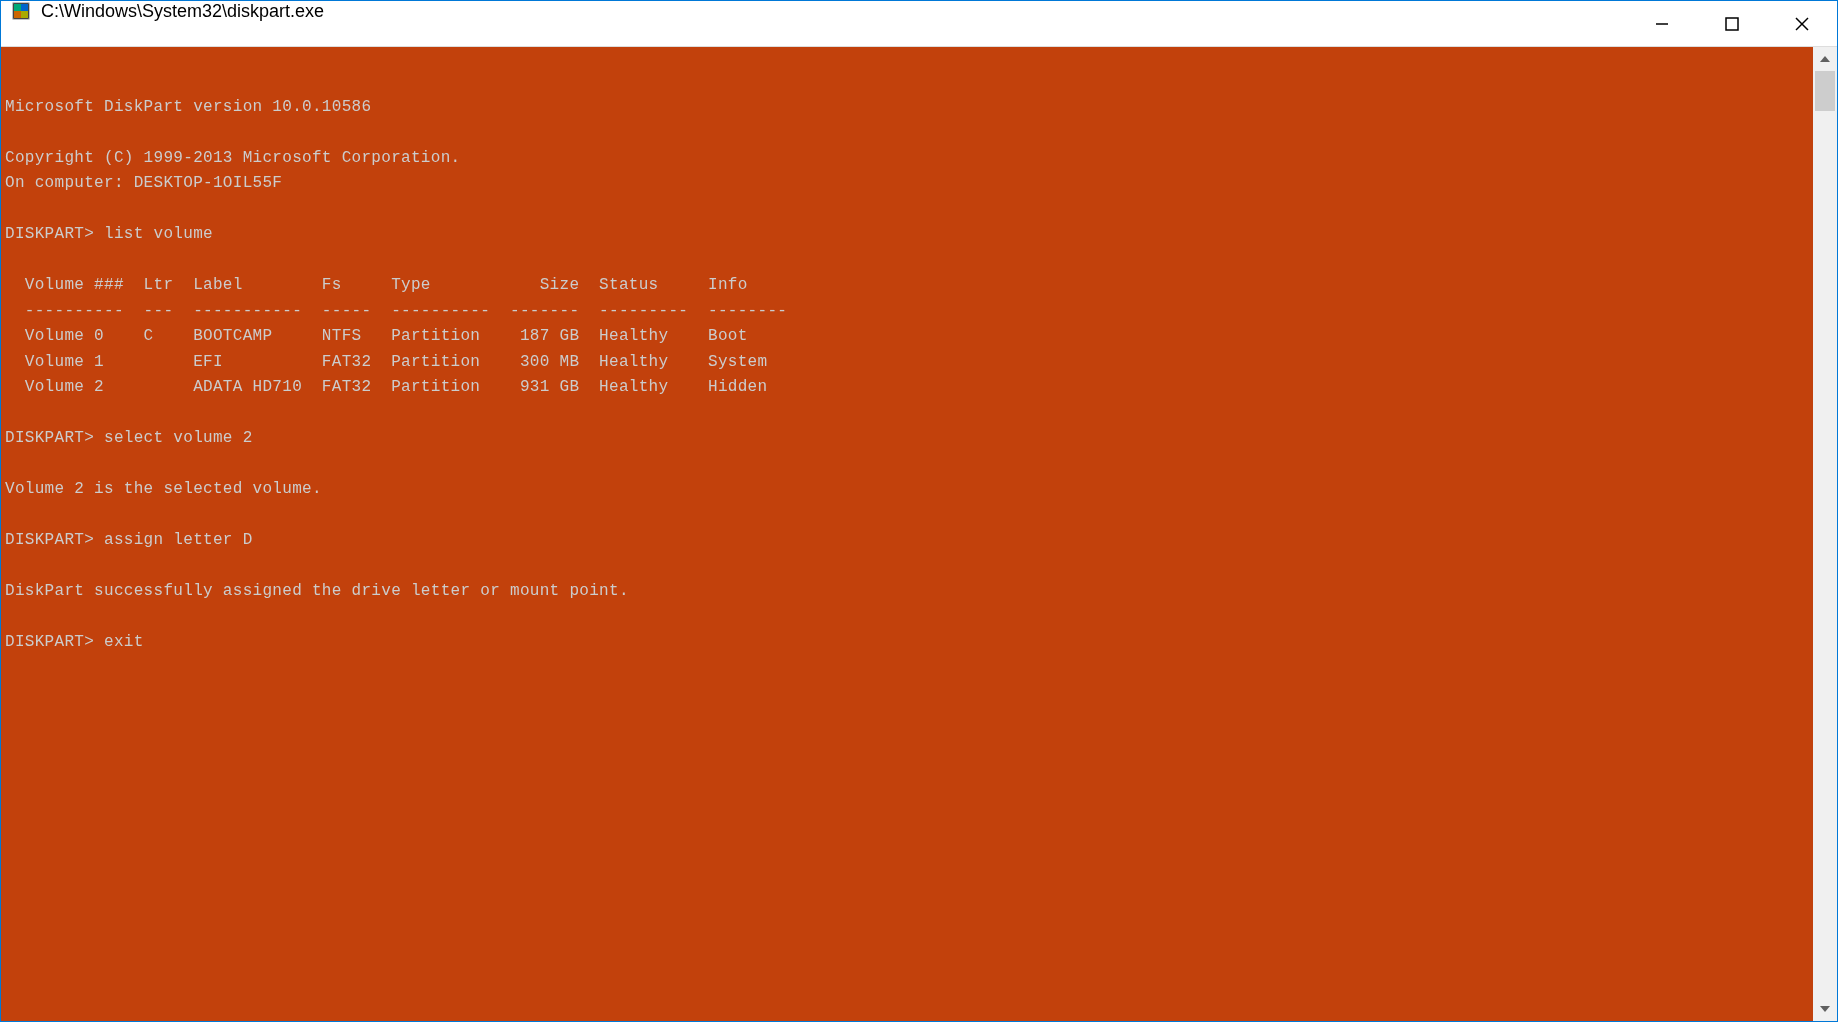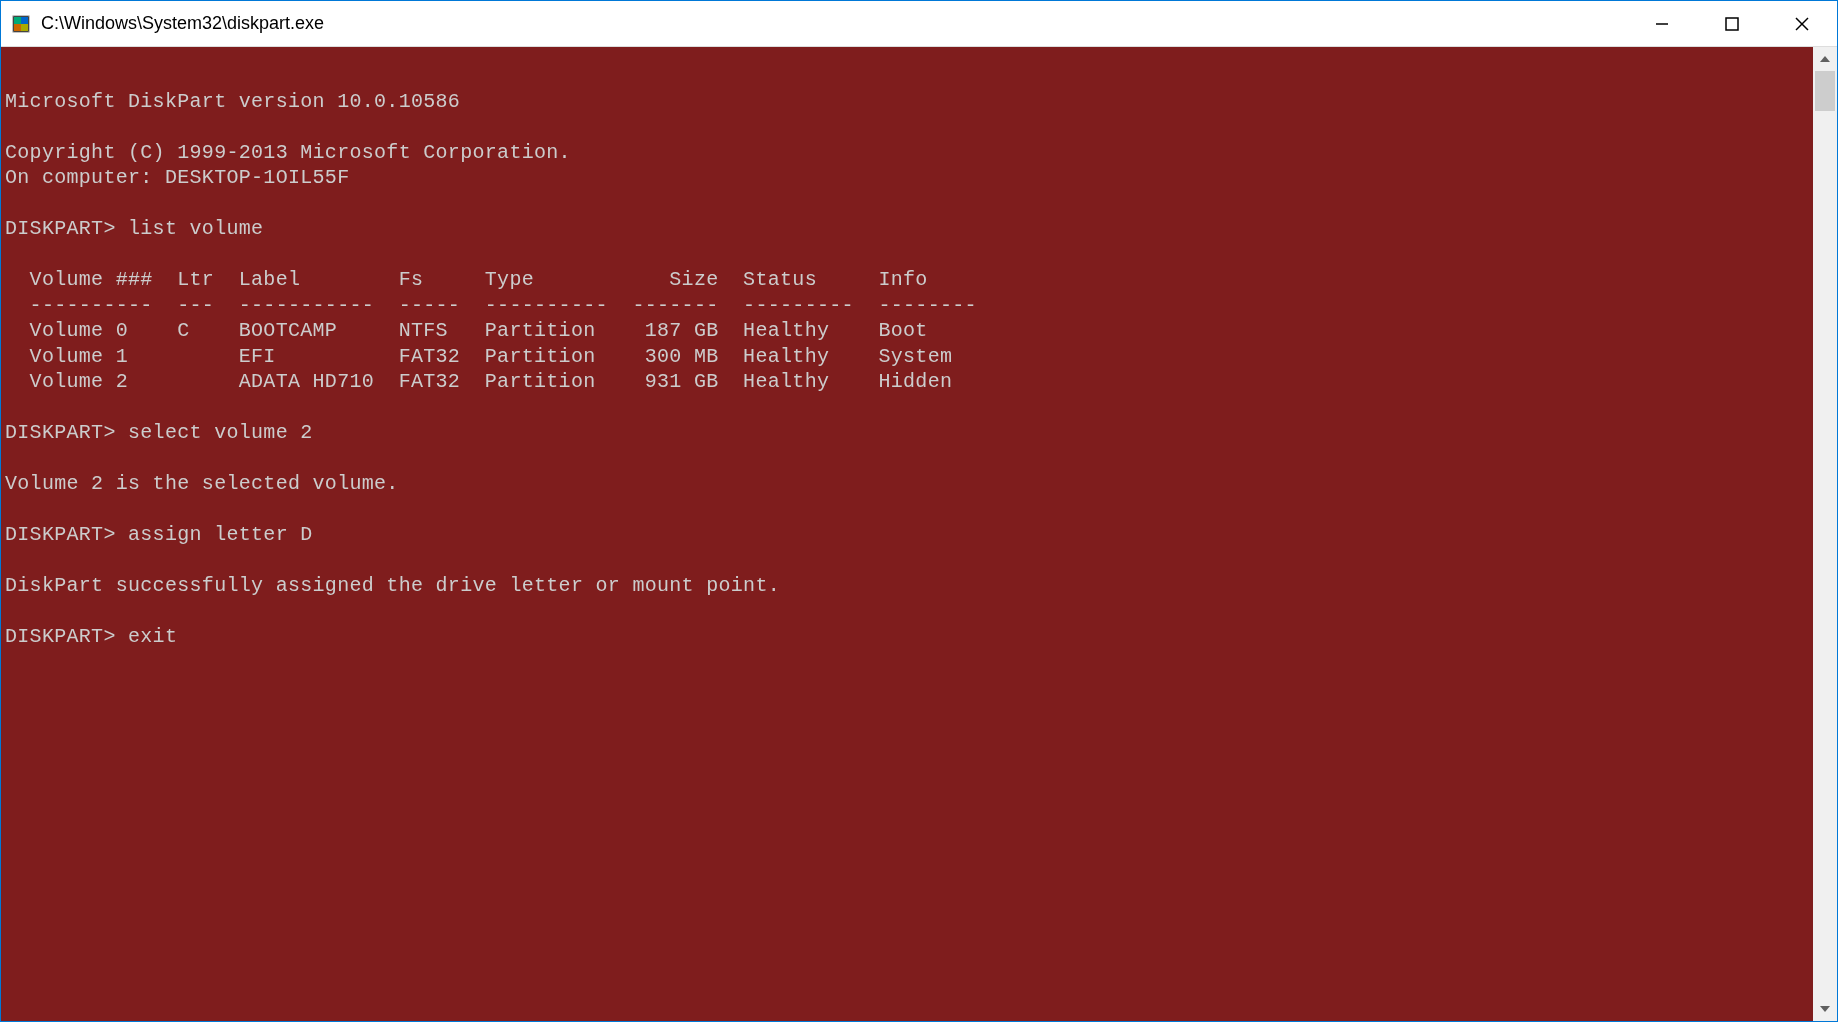--- a/index.html
+++ b/index.html
@@ -12,21 +12,20 @@
       background: #fff;
       width: 1838px;
       height: 1022px;
       overflow: hidden;
       border: 1px solid #0078d7;
     }
     .titlebar {
       height: 46px;
       background: #fff;
       display: flex;
-      align-items: center;
       padding-left: 10px;
       border-bottom: 1px solid #ddd;
     }
     .titlebar-icon {
       width: 20px;
       height: 20px;
       margin-right: 10px;
       display: inline-block;
     }
     .titlebar-title {
@@ -48,26 +47,26 @@
     }
     .window-control svg {
       width: 16px;
       height: 16px;
     }
     .terminal-container {
       display: flex;
       height: calc(100% - 46px);
     }
     .terminal {
-      background: #7f1d1d;
+      background: #c2410c;
       color: #ccc;
       font-family: 'Consolas', 'Courier New', monospace;
-      font-size: 20px;
+      font-size: 16px;
       line-height: 25.5px;
-      padding: 16px 4px 4px 4px;
+      padding: 22px 4px 4px 4px;
       flex: 1;
       white-space: pre;
       overflow: hidden;
       letter-spacing: 0.3px;
     }
     .scrollbar {
       width: 24px;
       background: #f0f0f0;
       position: relative;
       display: flex;

